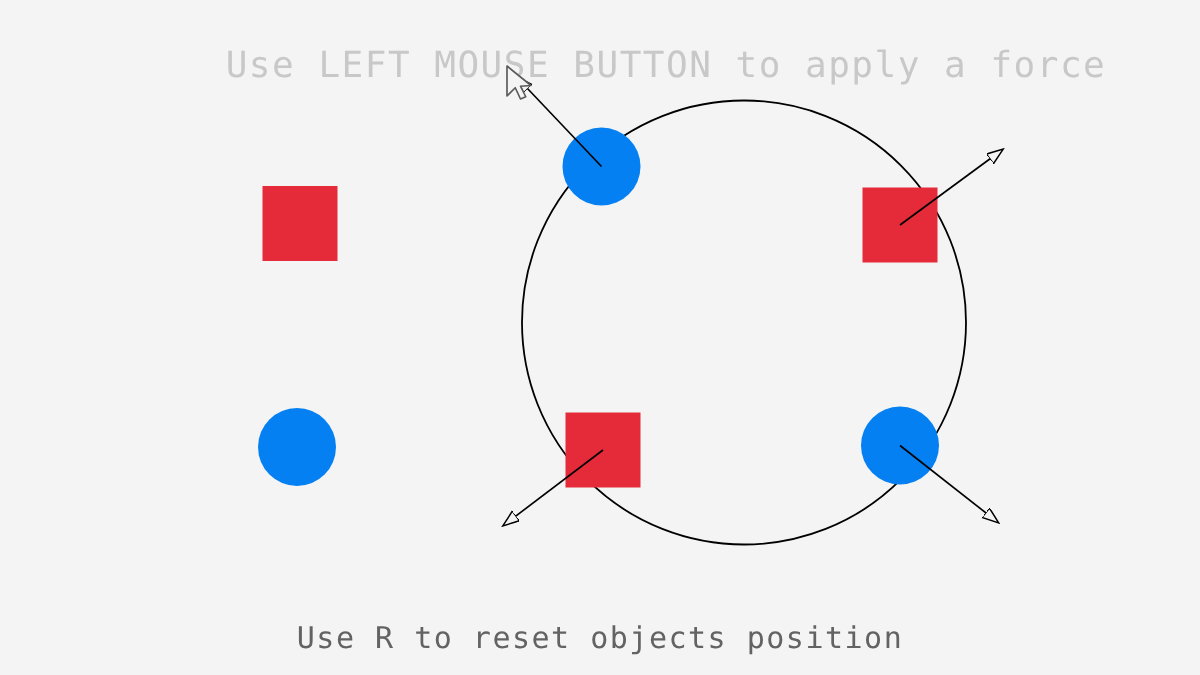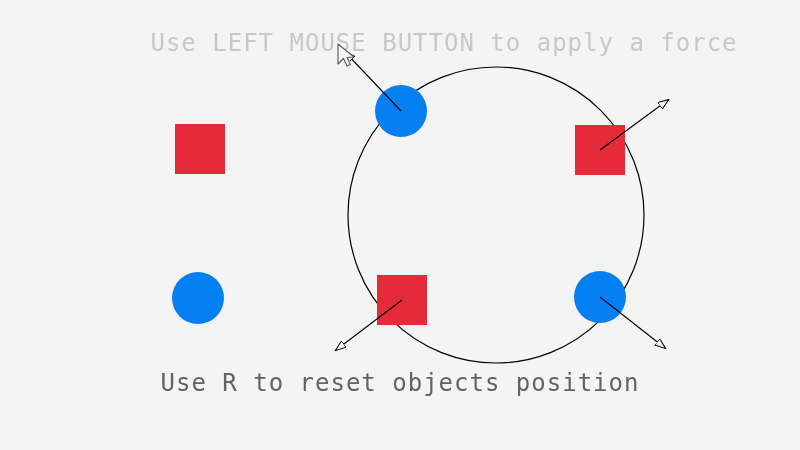--- a/index.html
+++ b/index.html
@@ -37,22 +37,22 @@
     white-space: pre;
     user-select: none;
   }
   #hint-top {
     top: 29px;
     font-size: 24px;
     color: #c8c8c8;
     margin-left: 44px;
   }
   #hint-bottom {
-    top: 369px;
-    font-size: 24px;
+    top: 413px;
+    font-size: 20px;
     color: #636363;
   }
 </style>
 </head>
 <body style="background: rgb(244, 244, 244);">
 
 <div id="stage" style="background: rgb(244, 244, 244);">
 
   <div class="hint-text" id="hint-top" style="color: rgb(200, 200, 200);">Use LEFT MOUSE BUTTON to apply a force</div>
 

